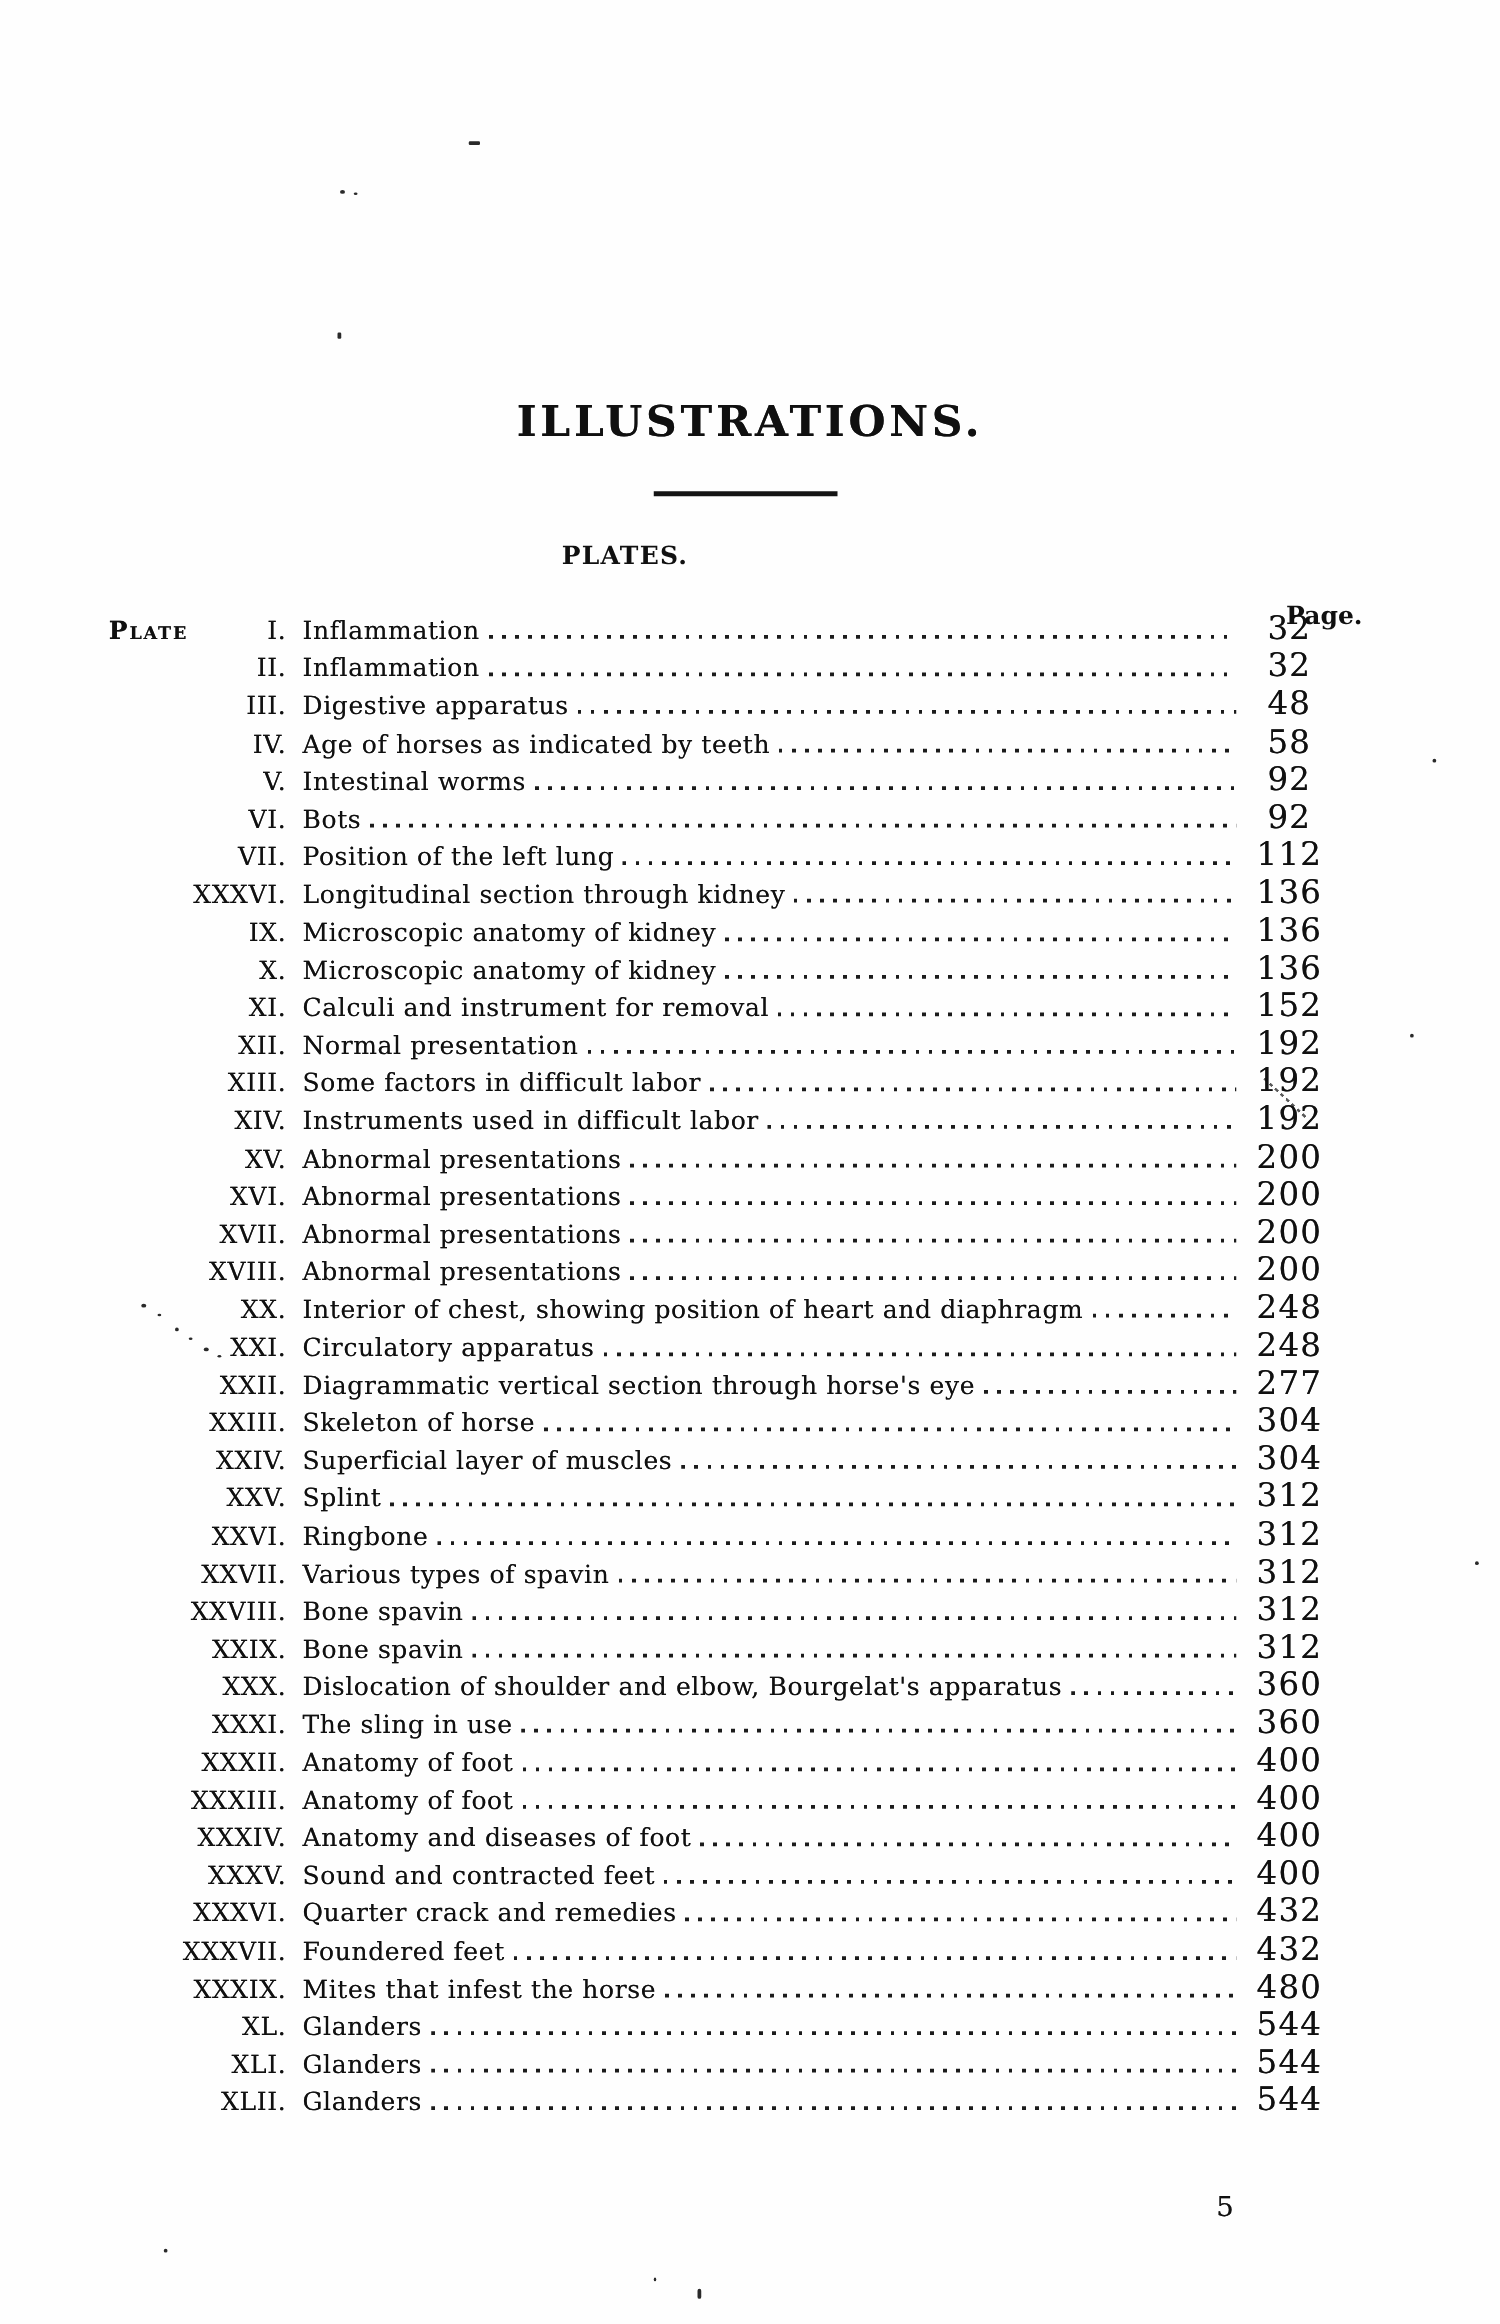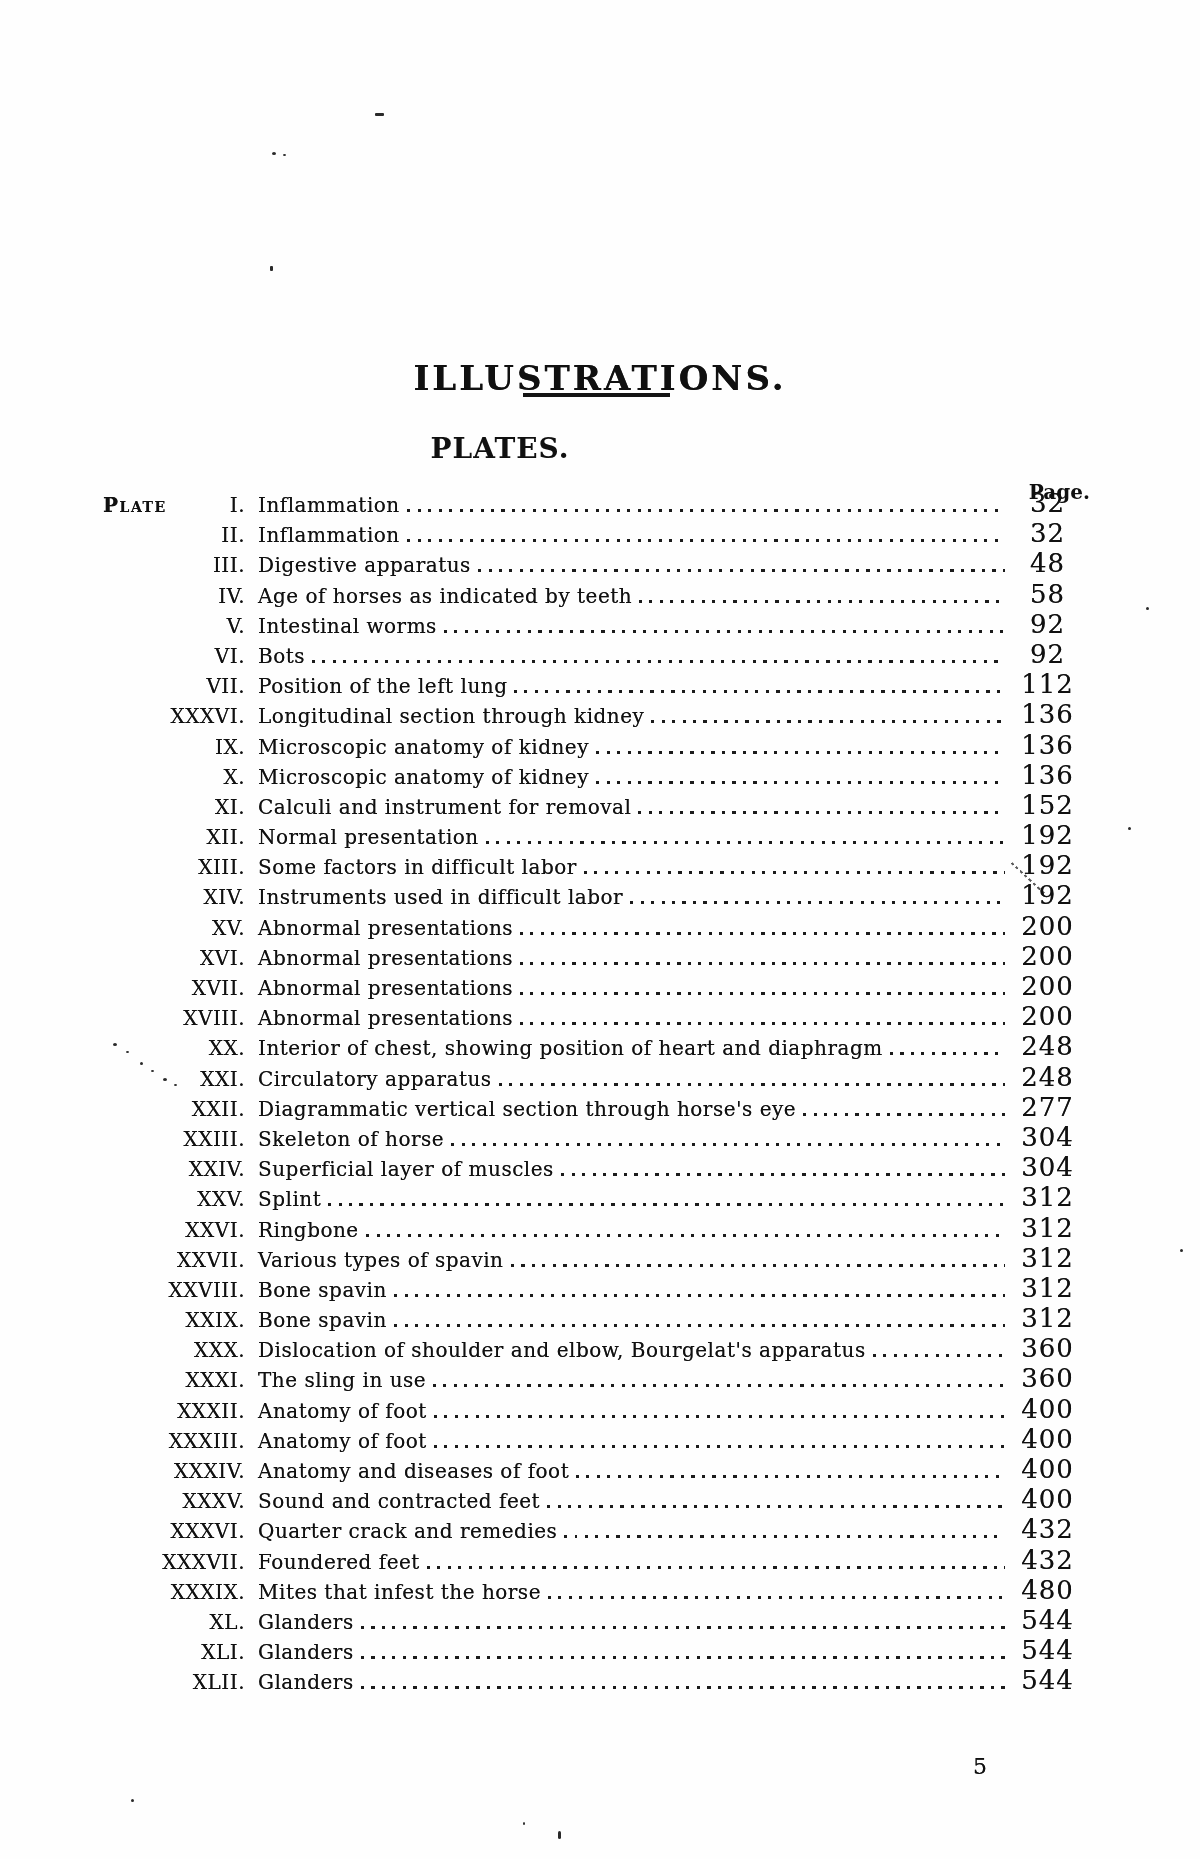--- a/index.html
+++ b/index.html
@@ -7,32 +7,31 @@
     width:1200px;height:1859px;position:relative;overflow:hidden;
     background:#fefefe;color:#101010;
     font-family:"DejaVu Serif","Liberation Serif",serif;
     -webkit-font-smoothing:antialiased;
   }
   .page{position:absolute;inset:0;}
   .title{
     position:absolute;top:320px;left:0;width:1200px;text-align:center;
     font-size:34px;font-weight:bold;letter-spacing:3px;line-height:36px;
     text-shadow:0 0 .5px rgba(0,0,0,.75);
-    margin-top:40px;
   }
   .rule{position:absolute;top:393px;left:523px;width:147px;height:4px;background:#141414;}
   .section-heading{
     position:absolute;top:432px;left:0;width:1000px;text-align:center;
-    font-size:28px;font-weight:bold;letter-spacing:1px;
+    font-size:20px;font-weight:bold;letter-spacing:1px;
   }
   .page-col-header{
     position:absolute;top:460px;left:890px;width:200px;text-align:right;
     font-size:20px;font-weight:bold;margin-top:20px;
   }
-  .toc{position:absolute;top:488px;left:95px;width:995px;}
+  .toc{position:absolute;top:488px;left:79px;width:995px;}
   .row{
     display:flex;align-items:baseline;height:30.19px;
     font-size:20px;letter-spacing:.5px;white-space:nowrap;
     text-shadow:0 0 .4px rgba(0,0,0,.65);
   }
   .col-num{flex:0 0 150px;text-align:right;position:relative;}
   .plate-word{
     position:absolute;left:8px;top:0;font-weight:bold;
     font-variant:small-caps;letter-spacing:1.5px;
   }

